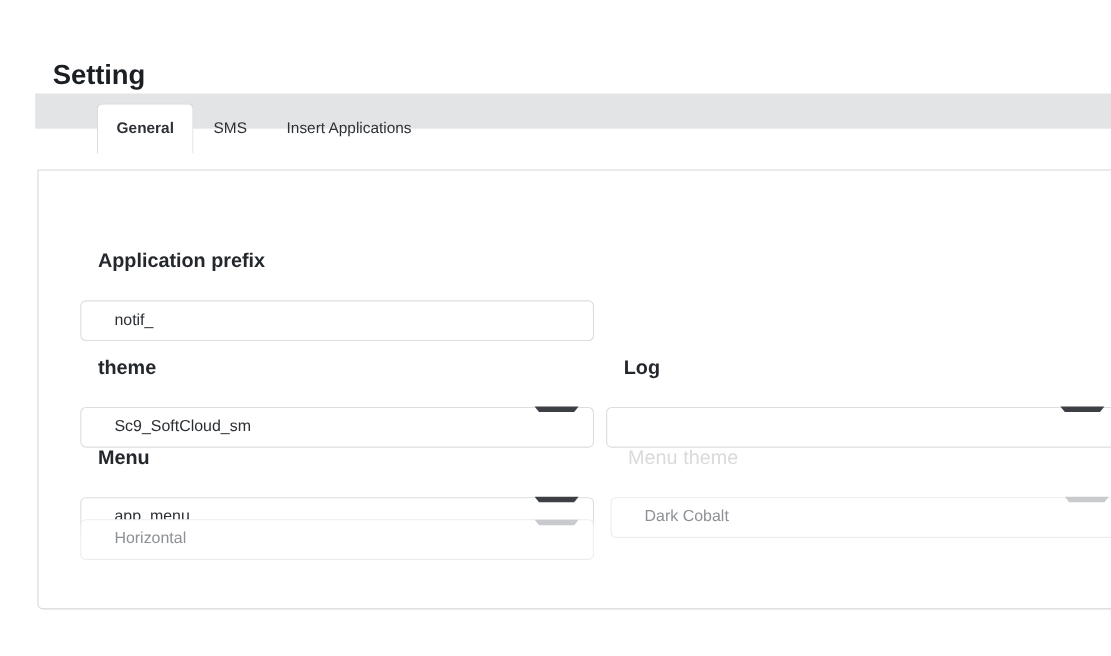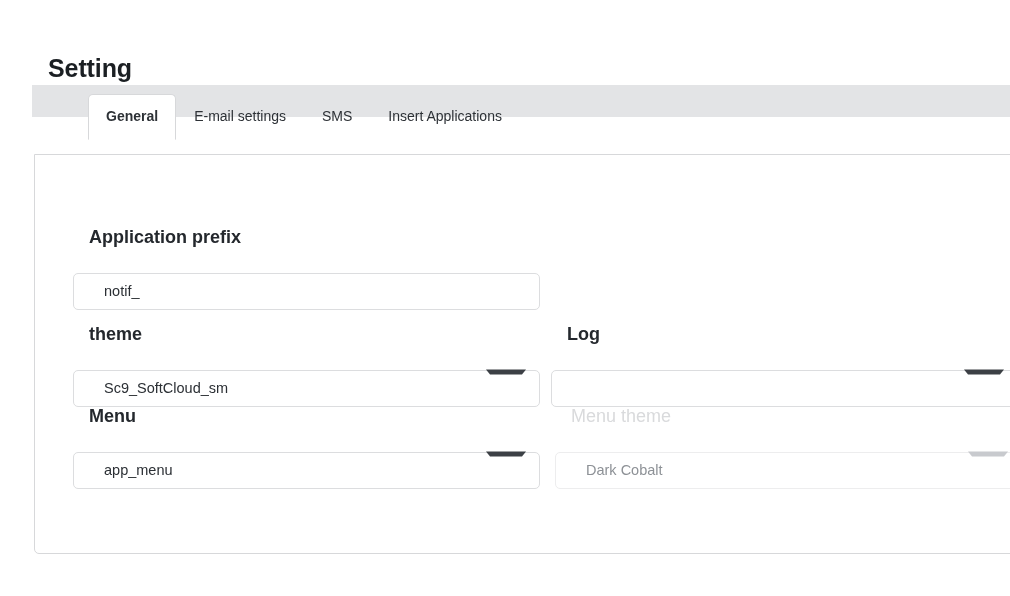--- a/index.html
+++ b/index.html
@@ -183,21 +183,20 @@
 <body>
 
 <div class="page">
 
   <div class="page-title">Setting</div>
 
   <div class="title-rule"></div>
 
   <div class="tab-strip">
     <div class="tab active">General</div>
-    <div class="tab">E-mail settings</div>
     <div class="tab">SMS</div>
     <div class="tab">Insert Applications</div>
   </div>
 
   <div class="panel">
     <div class="form-area">
 
       <div class="field" style="left:22px; top:40px;">
         <span class="field-label">Application prefix</span>
         <div class="control">
@@ -232,19 +231,23 @@
 
       <div class="field" style="left:504px; top:219px;">
         <span class="field-label muted">Menu theme</span>
         <div class="control disabled">
           <span class="value">Dark Cobalt</span>
           <span class="caret"></span>
         </div>
       </div>
 
       <div class="field" style="left:22px; top:301px;">
+        <div class="control disabled">
+          <span class="value">Horizontal</span>
+          <span class="caret"></span>
+        </div>
       </div>
 
     </div>
   </div>
 
 
 </div>
 
 </body></html>

